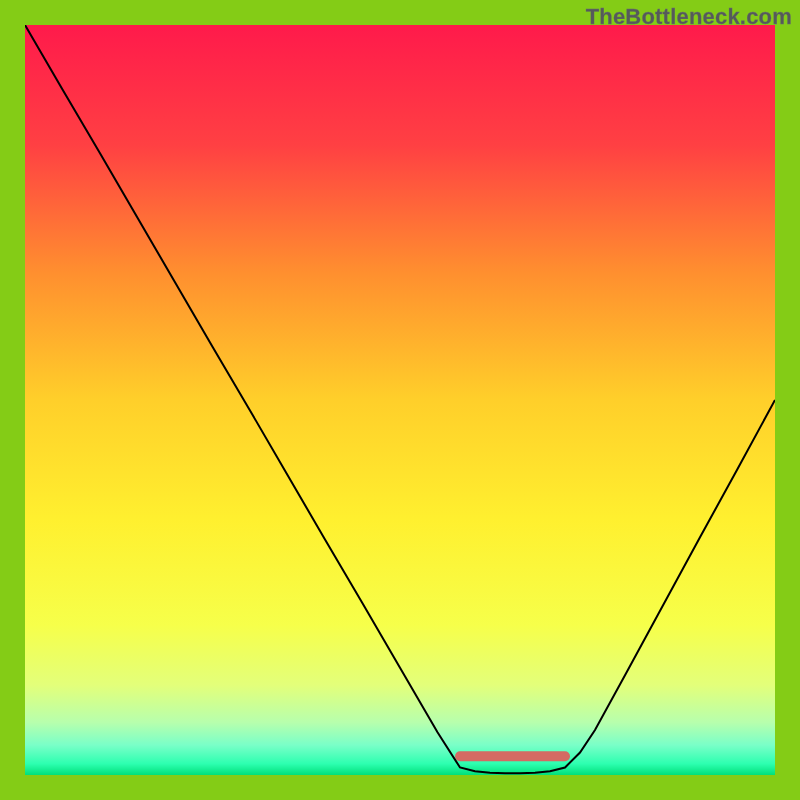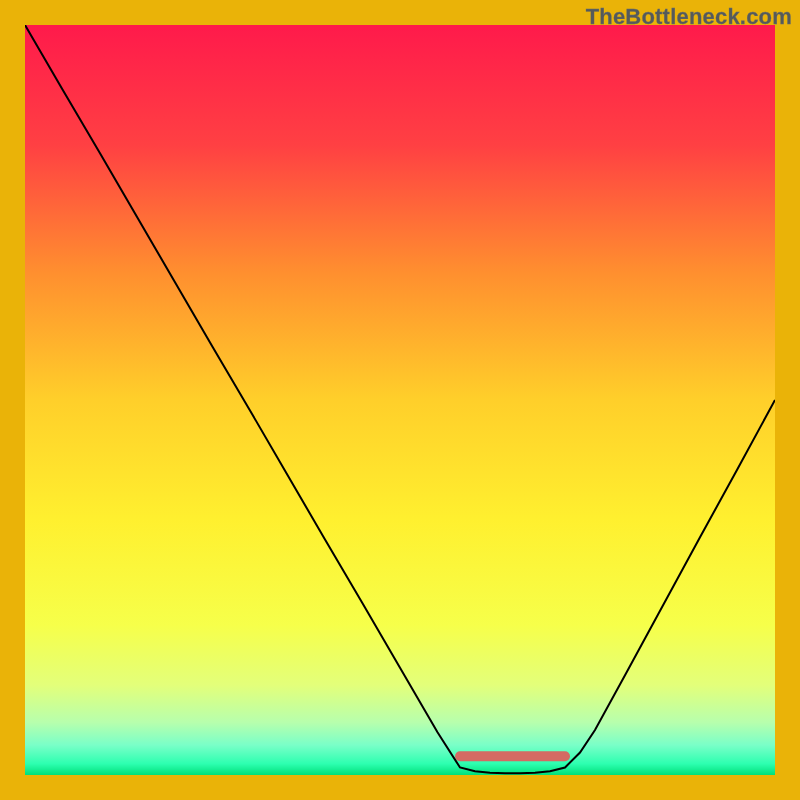--- a/index.html
+++ b/index.html
@@ -1,21 +1,21 @@
 <!DOCTYPE html>
 <html><head>
 <meta charset="utf-8">
 <style>
   * { margin: 0; padding: 0; box-sizing: border-box; }
   html, body { width: 800px; height: 800px; overflow: hidden; background: #000; }
   .stage {
     position: relative;
     width: 800px;
     height: 800px;
-    background: #eab308;
+    background: #84cc16;
   }
   .plot {
     position: absolute;
     left: 25px;
     top: 25px;
     width: 750px;
     height: 750px;
   }
   .watermark {
     position: absolute;

